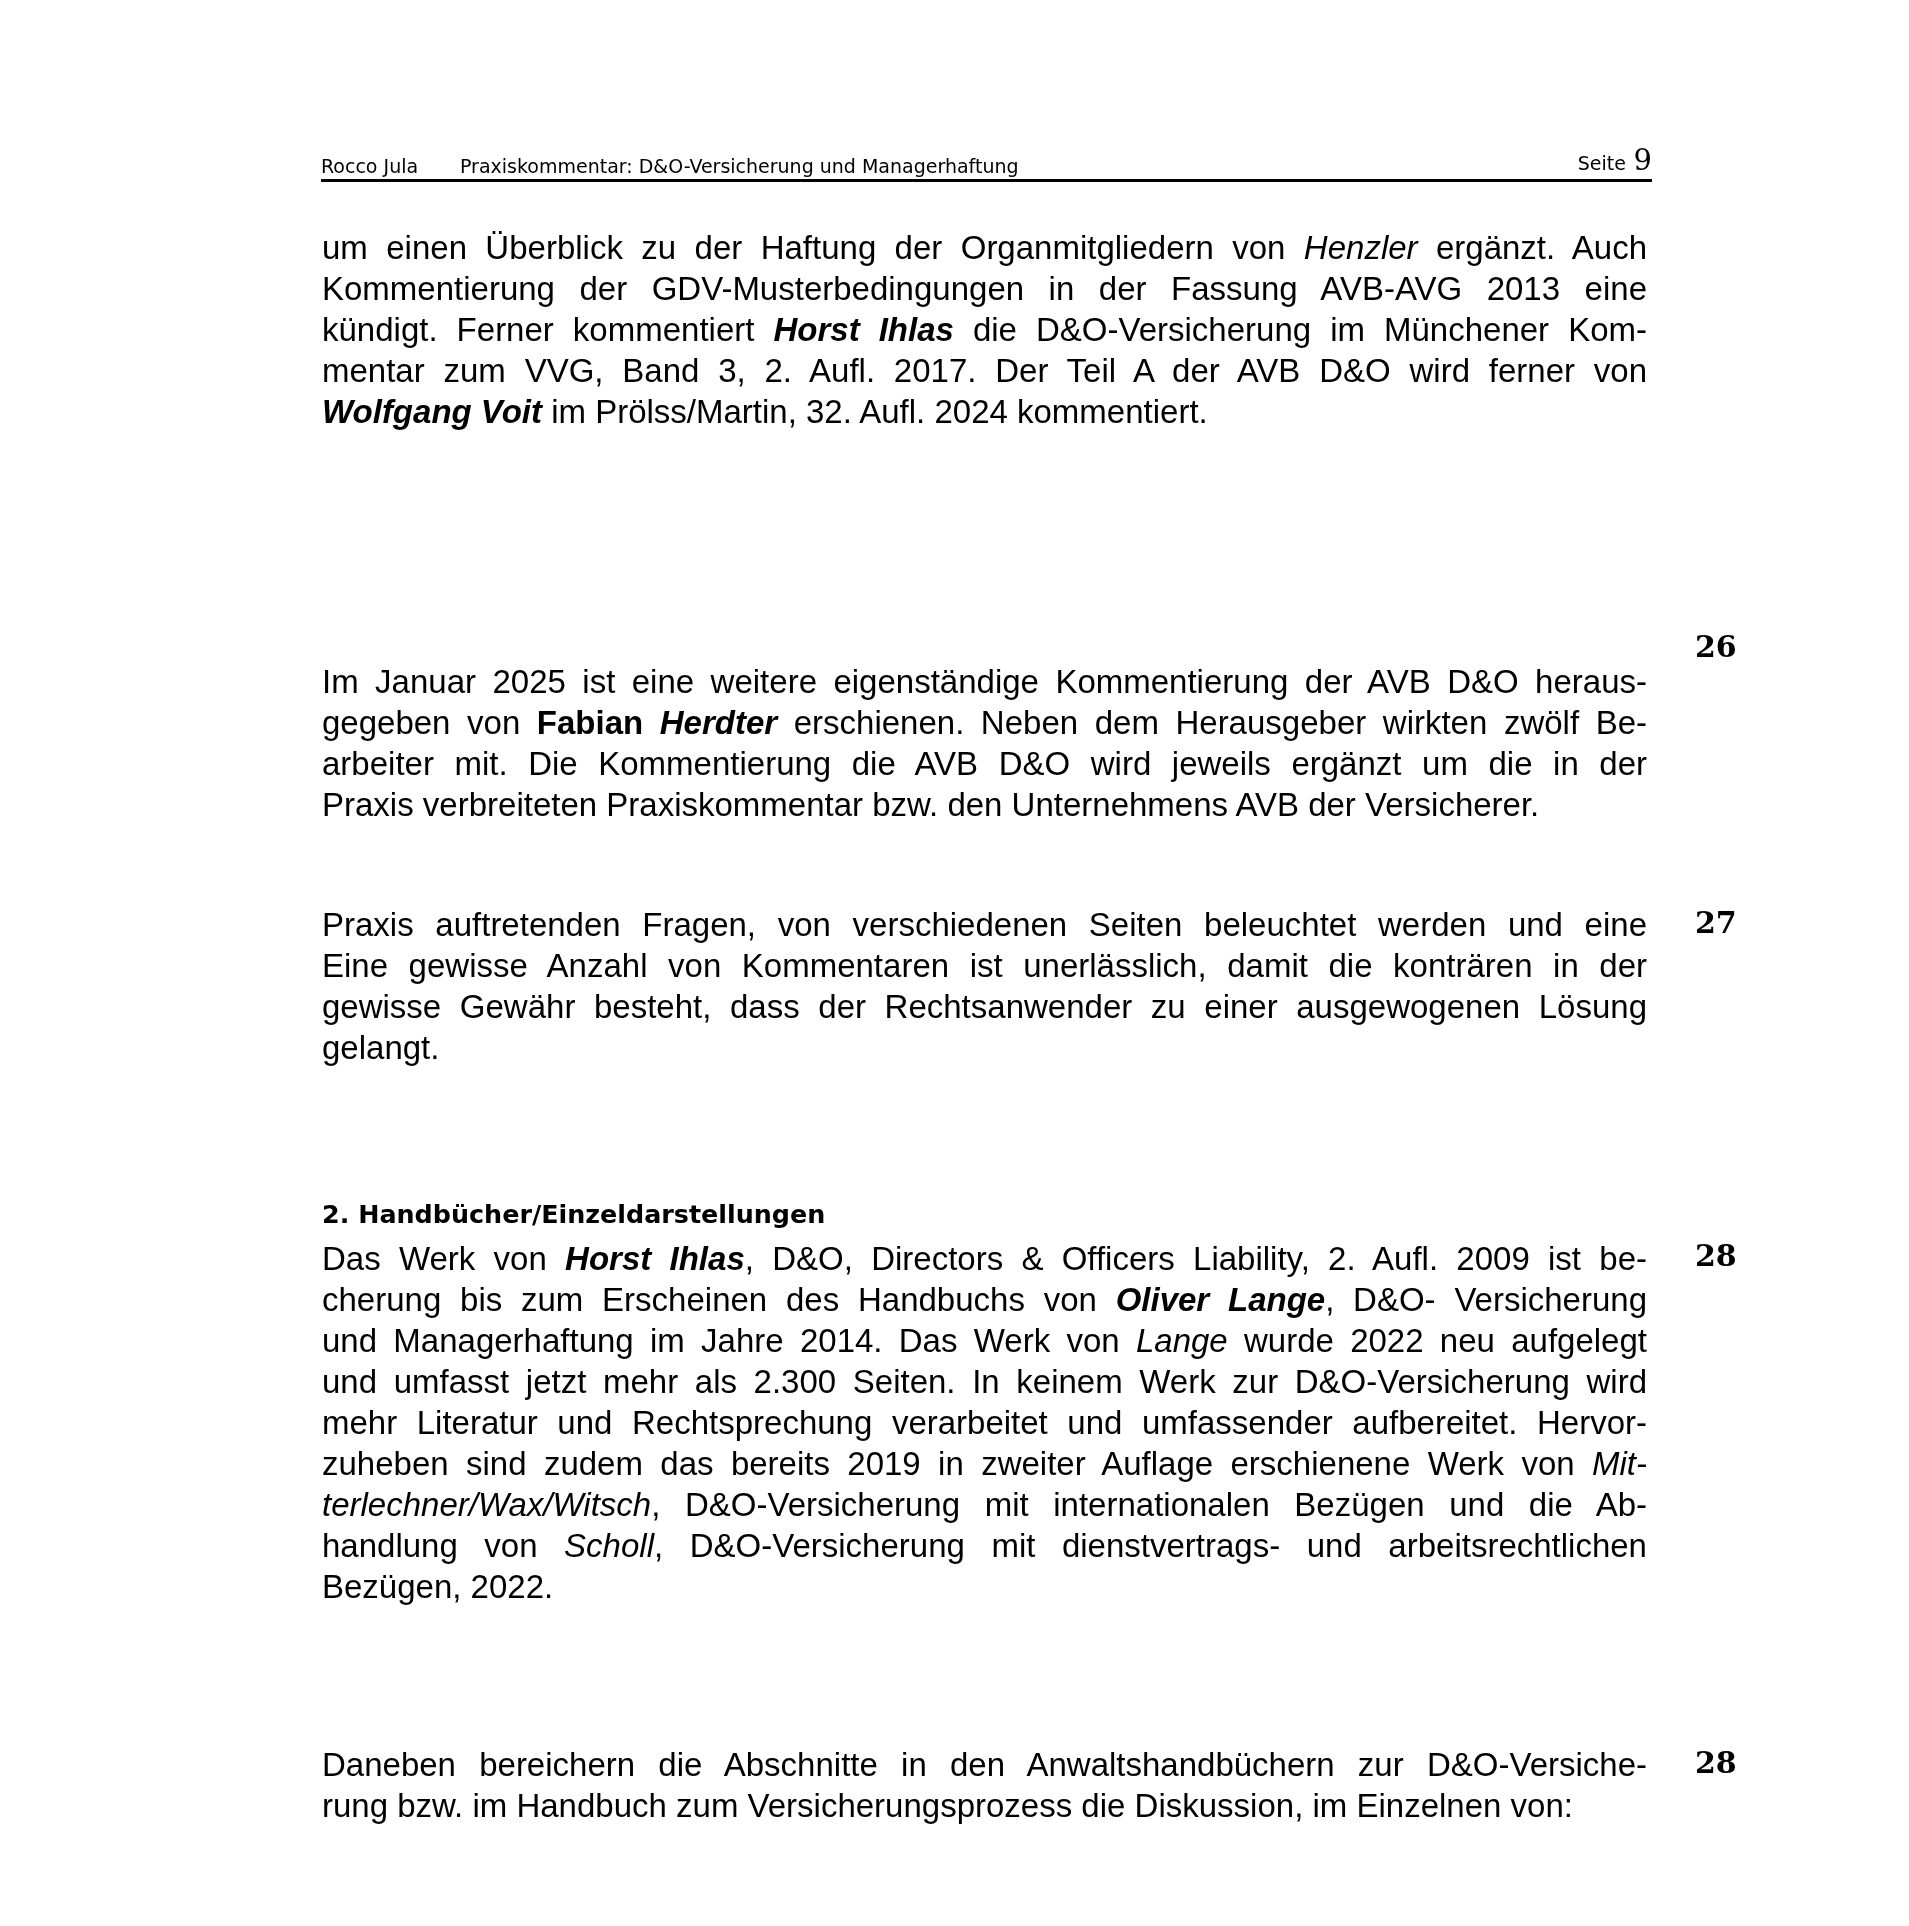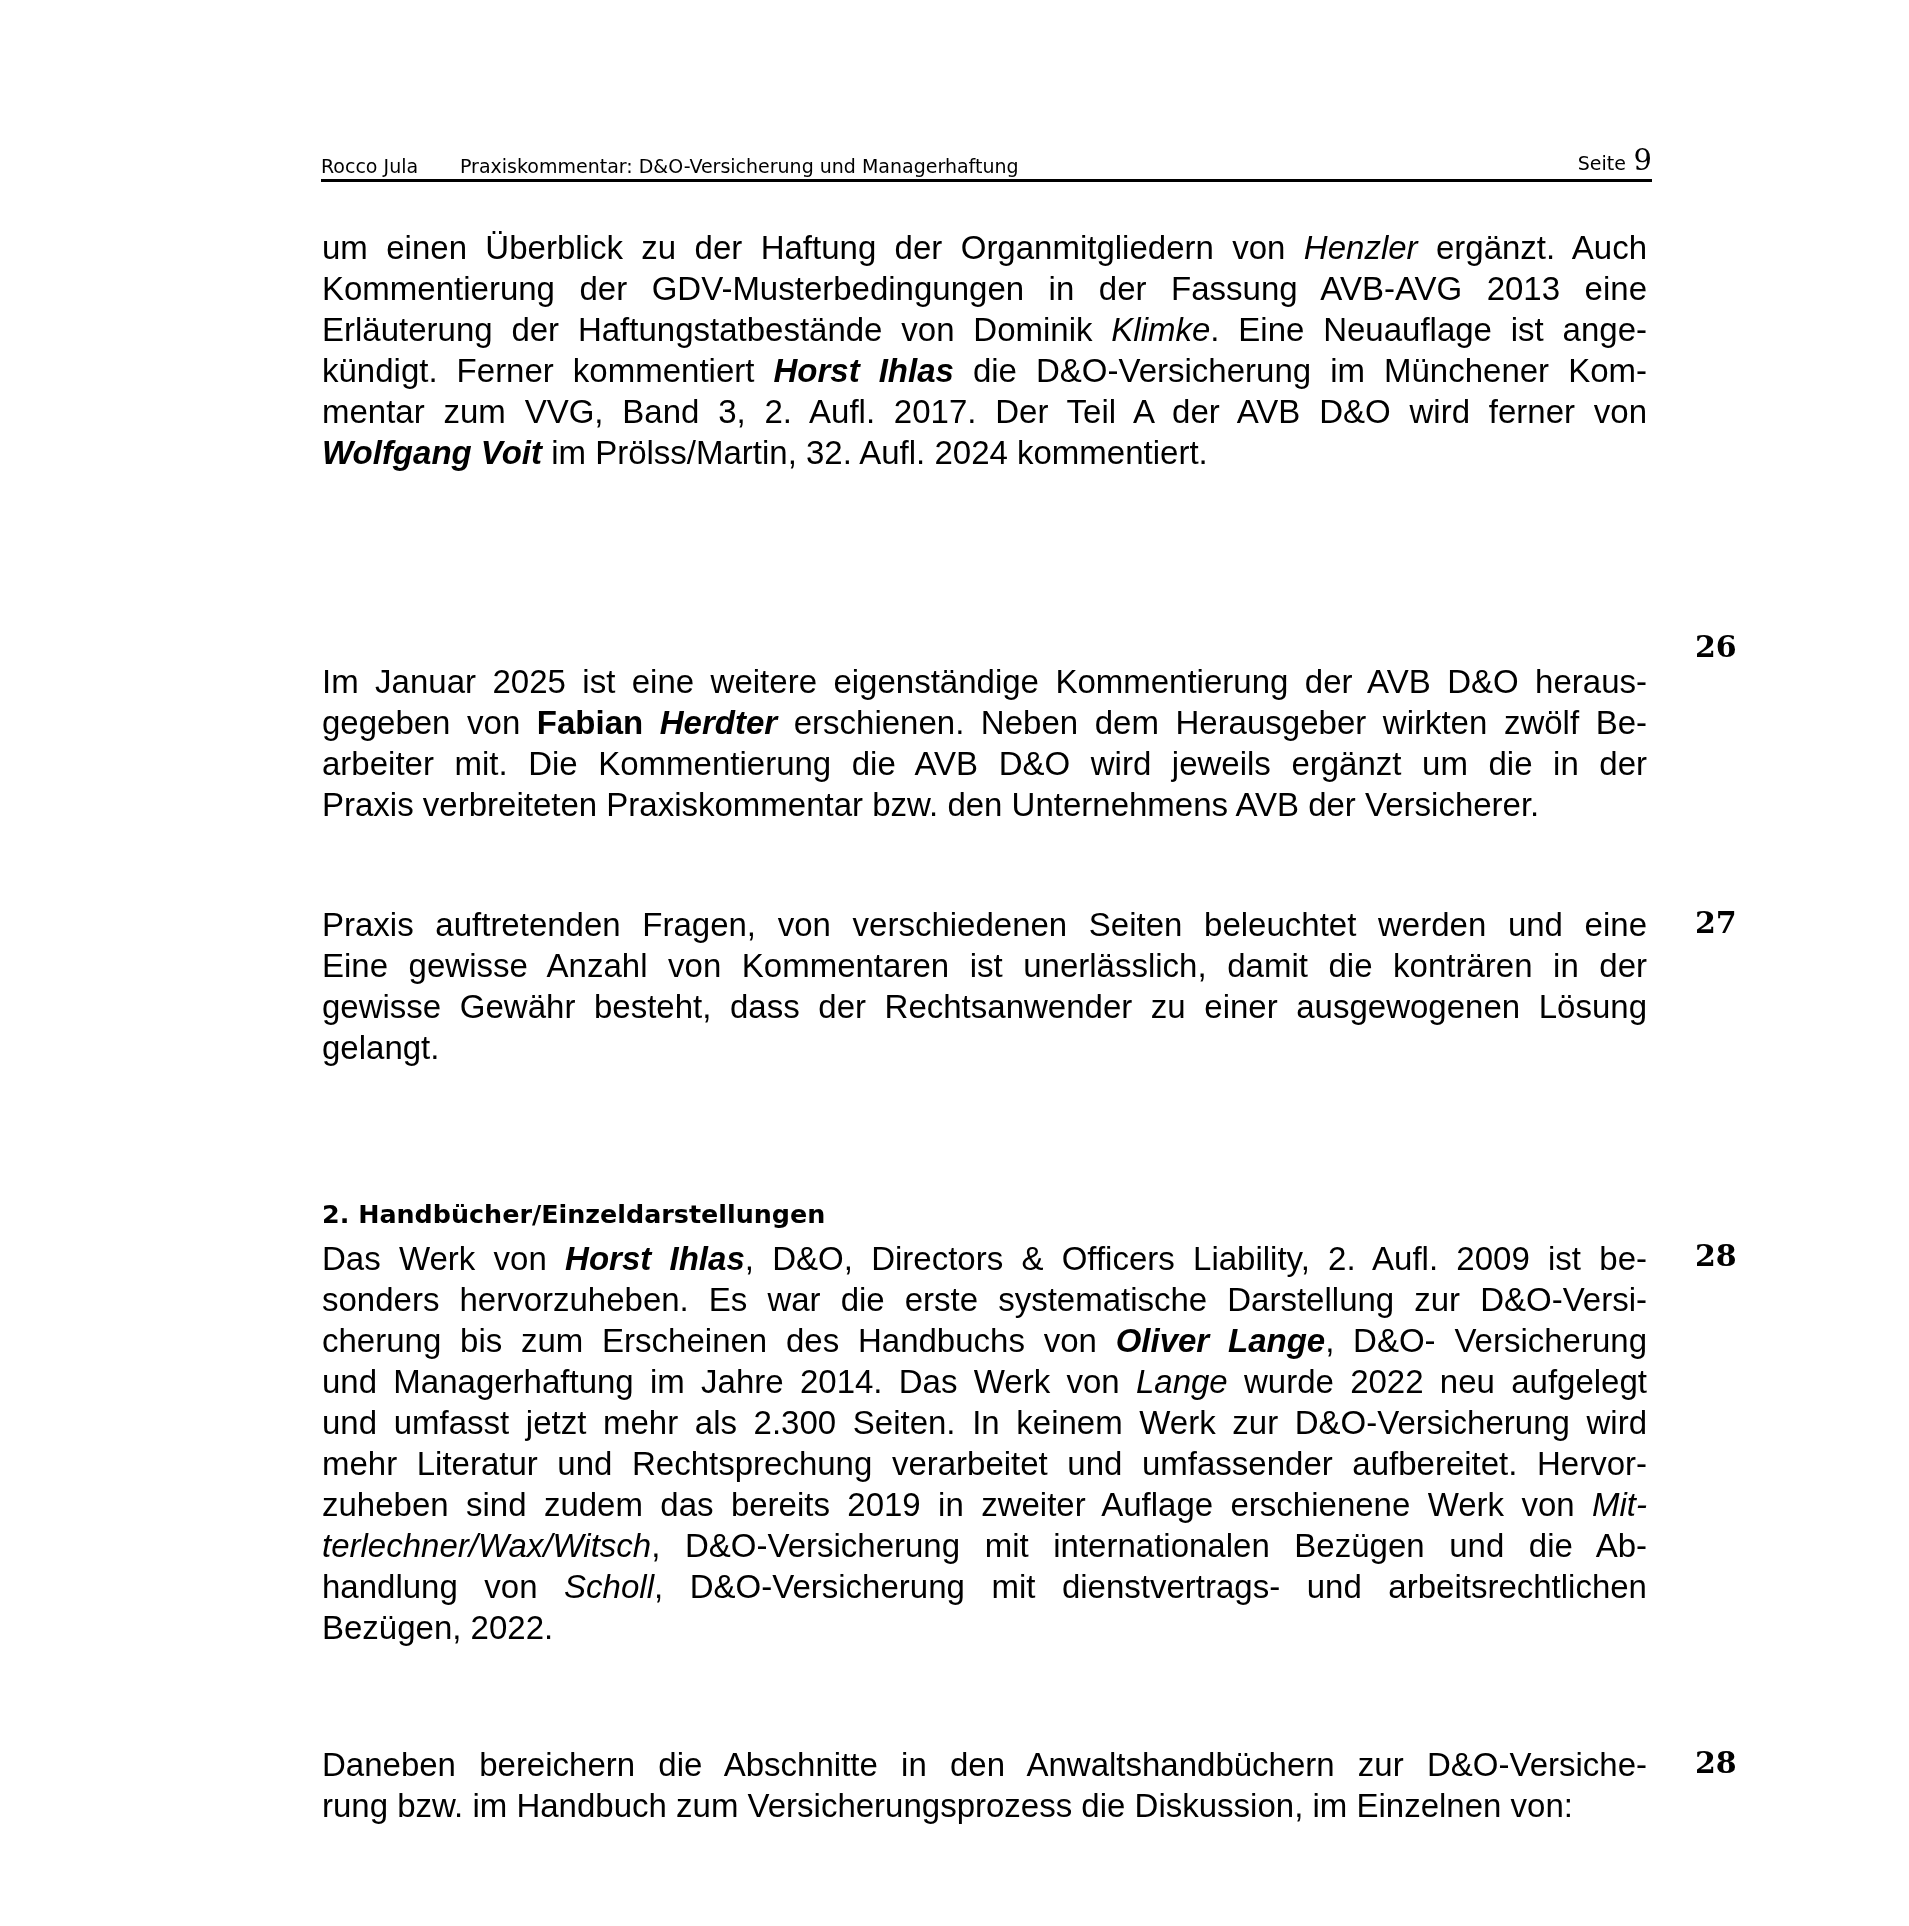--- a/index.html
+++ b/index.html
@@ -22,21 +22,20 @@
 
 <div class="header">
   <span class="author">Rocco Jula</span>
   <span class="title">Praxiskommentar: D&amp;O-Versicherung und Managerhaftung</span>
   <span class="page"><span>Seite</span><span class="num">9</span></span>
 </div>
 
 <div class="block" style="top:227px;">
     <div style="text-align-last: justify;"><span>um einen Überblick zu der Haftung der Organmitgliedern von </span><span class="i">Henzler</span><span> ergänzt. Auch</span></div>
     <div style="text-align-last: justify;"><span>Kommentierung der GDV-Musterbedingungen in der Fassung AVB-AVG 2013 eine</span></div>
-    <div style="text-align-last: justify;"><span>Erläuterung der Haftungstatbestände von Dominik </span><span class="i">Klimke</span><span>. Eine Neuauflage ist ange-</span></div>
     <div style="text-align-last: justify;"><span>kündigt. Ferner kommentiert </span><span class="b i">Horst Ihlas</span><span> die D&amp;O-Versicherung im Münchener Kom-</span></div>
     <div style="text-align-last: justify;"><span>mentar zum VVG, Band 3, 2. Aufl. 2017. Der Teil A der AVB D&amp;O wird ferner von</span></div>
     <div><span class="b i">Wolfgang Voit</span><span> im Prölss/Martin, 32. Aufl. 2024 kommentiert.</span></div>
   </div>
 
 <span class="mnum" style="top:629px;">26</span>
 <div class="block" style="top:629px;margin-top:32px;">
     <div style="text-align-last: justify;"><span>Im Januar 2025 ist eine weitere eigenständige Kommentierung der AVB D&amp;O heraus-</span></div>
     <div style="text-align-last: justify;"><span>gegeben von </span><span class="b">Fabian </span><span class="b i">Herdter</span><span> erschienen. Neben dem Herausgeber wirkten zwölf Be-</span></div>
     <div style="text-align-last: justify;"><span>arbeiter mit. Die Kommentierung die AVB D&amp;O wird jeweils ergänzt um die in der</span></div>
@@ -49,21 +48,20 @@
     <div style="text-align-last: justify;"><span>Eine gewisse Anzahl von Kommentaren ist unerlässlich, damit die konträren in der</span></div>
     <div style="text-align-last: justify;"><span>gewisse Gewähr besteht, dass der Rechtsanwender zu einer ausgewogenen Lösung</span></div>
     <div><span>gelangt.</span></div>
   </div>
 
 <div class="heading" style="top:1199px;">2.  Handbücher/Einzeldarstellungen</div>
 
 <span class="mnum" style="top:1238px;">28</span>
 <div class="block" style="top:1238px;">
     <div style="text-align-last: justify;"><span>Das Werk von </span><span class="b i">Horst Ihlas</span><span>, D&amp;O, Directors &amp; Officers Liability, 2. Aufl. 2009 ist be-</span></div>
-    <div style="text-align-last: justify;"><span>sonders hervorzuheben. Es war die erste systematische Darstellung zur D&amp;O-Versi-</span></div>
     <div style="text-align-last: justify;"><span>cherung bis zum Erscheinen des Handbuchs von </span><span class="b i">Oliver Lange</span><span>, D&amp;O- Versicherung</span></div>
     <div style="text-align-last: justify;"><span>und Managerhaftung im Jahre 2014. Das Werk von </span><span class="i">Lange</span><span> wurde 2022 neu aufgelegt</span></div>
     <div style="text-align-last: justify;"><span>und umfasst jetzt mehr als 2.300 Seiten. In keinem Werk zur D&amp;O-Versicherung wird</span></div>
     <div style="text-align-last: justify;"><span>mehr Literatur und Rechtsprechung verarbeitet und umfassender aufbereitet. Hervor-</span></div>
     <div style="text-align-last: justify;"><span>zuheben sind zudem das bereits 2019 in zweiter Auflage erschienene Werk von </span><span class="i">Mit-</span></div>
     <div style="text-align-last: justify;"><span class="i">terlechner/Wax/Witsch</span><span>, D&amp;O-Versicherung mit internationalen Bezügen und die Ab-</span></div>
     <div style="text-align-last: justify;"><span>handlung von </span><span class="i">Scholl</span><span>, D&amp;O-Versicherung mit dienstvertrags- und arbeitsrechtlichen</span></div>
     <div><span>Bezügen, 2022.</span></div>
   </div>
 

